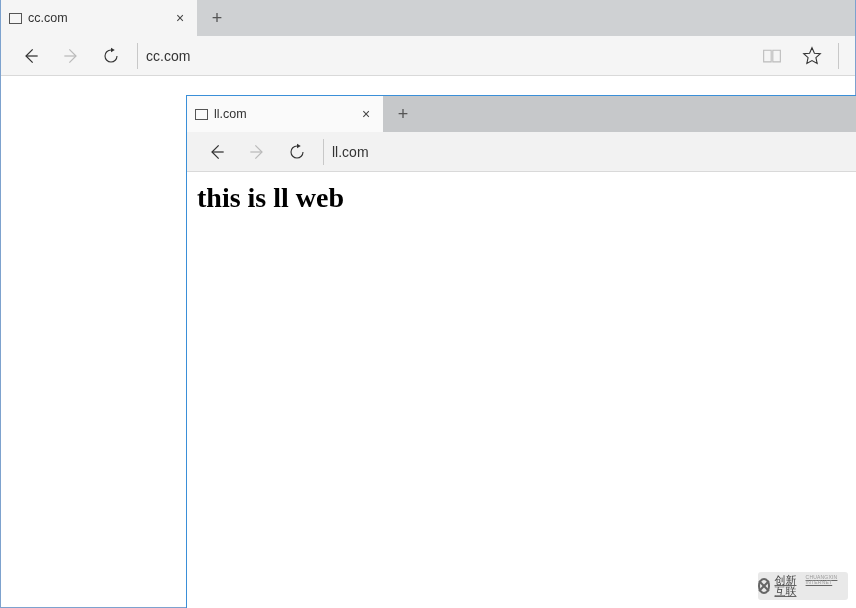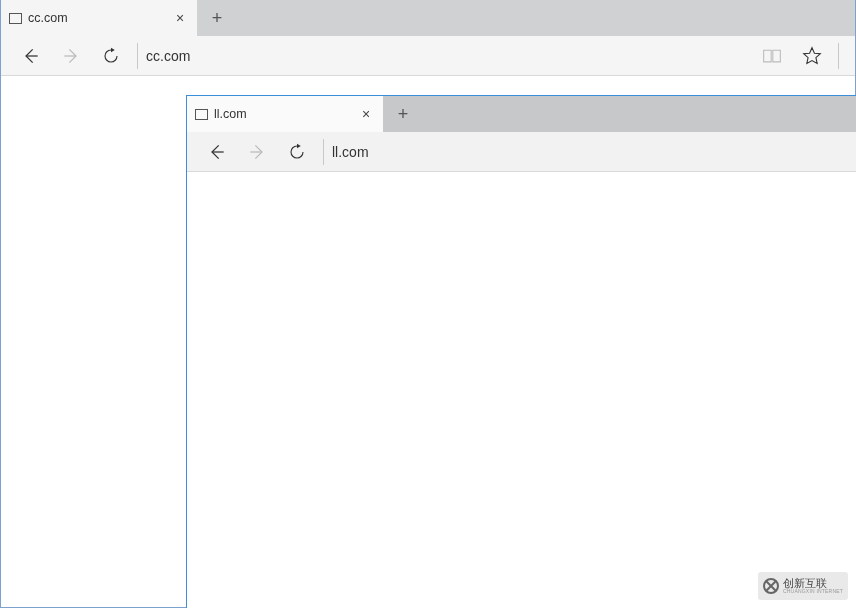--- a/index.html
+++ b/index.html
@@ -152,21 +152,21 @@
       background: #666;
       left: 50%; top: 50%;
       transform-origin: center;
     }
     .watermark .wmicon::before {
       width: 14px; height: 2px; transform: translate(-50%,-50%) rotate(45deg);
     }
     .watermark .wmicon::after {
       width: 14px; height: 2px; transform: translate(-50%,-50%) rotate(-45deg);
     }
-    .wmtxt { display:flex; flex-direction:column; line-height:1; }
+    .wmtxt { display:flex; line-height:1;text-decoration:underline; }
 
     
     svg { display:block; }
   </style>
 </head>
 <body>
 
 <div class="window back">
   <div class="tabstrip">
     <div class="tab">
@@ -241,20 +241,23 @@
     <div class="tbtn">
       <svg width="18" height="18" viewBox="0 0 24 24">
           <path d="M20 12 A8 8 0 1 1 12 4" fill="none" stroke="#333" stroke-width="1.5"></path>
           <path d="M12 1 L12 7 L17 4 Z" fill="#333"></path>
         </svg>
     </div>
     <div class="divider"></div>
     <input class="addr" value="ll.com" style="">
   </div>
 
+  <div class="content">
+    <h1>this is ll web</h1>
+  </div>
 </div>
 
 <div class="watermark">
   <span class="wmicon"></span>
   <span class="wmtxt">
     <span style="font-size:11px;color:#444;">创新互联</span>
     <span style="font-size:5px;color:#999;letter-spacing:0.2px;">CHUANGXIN INTERNET</span>
   </span>
 </div>
 

